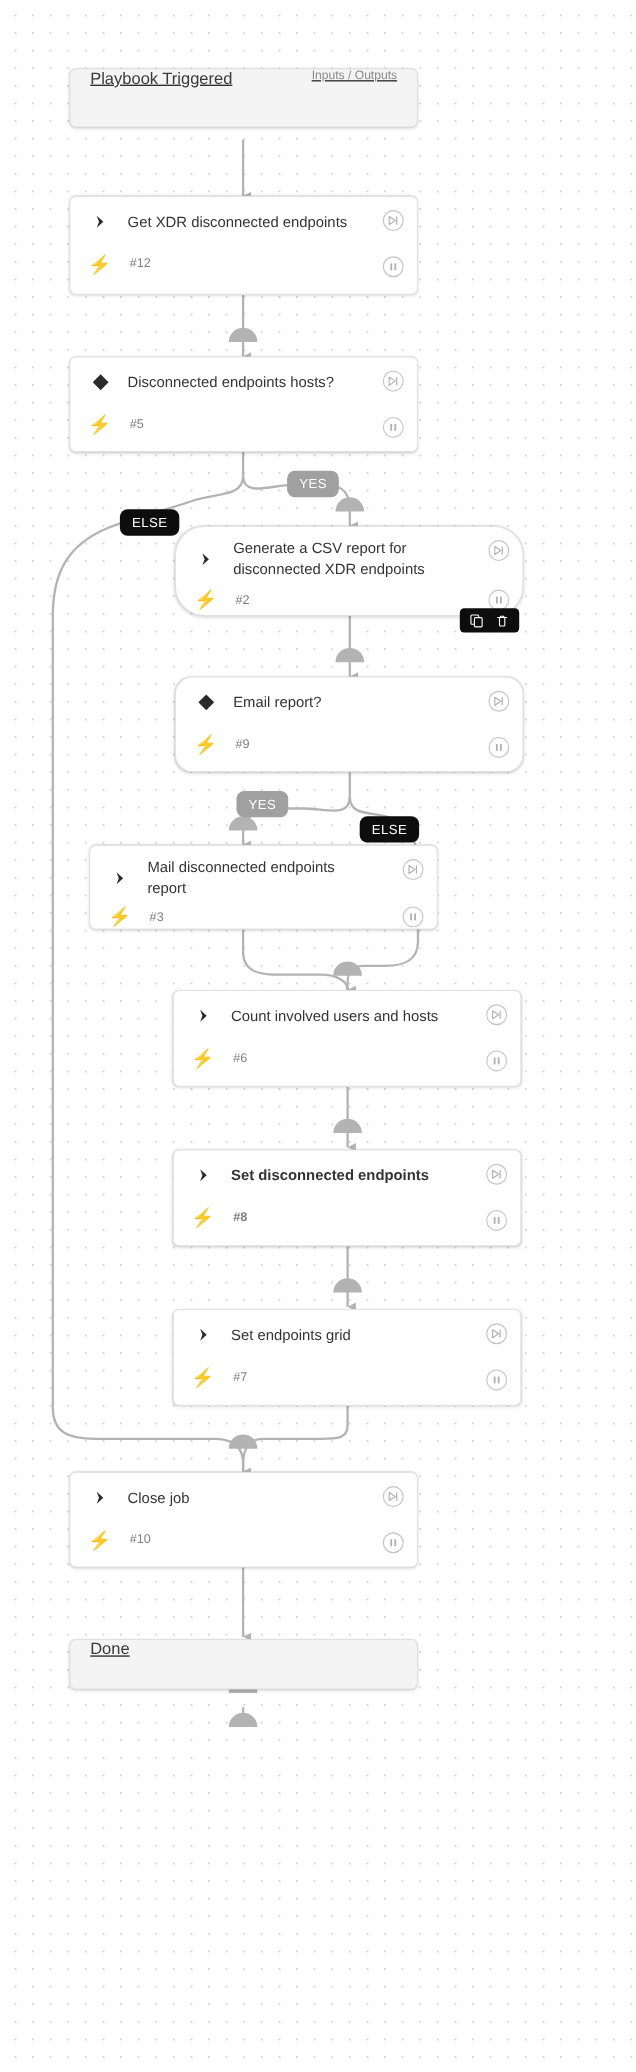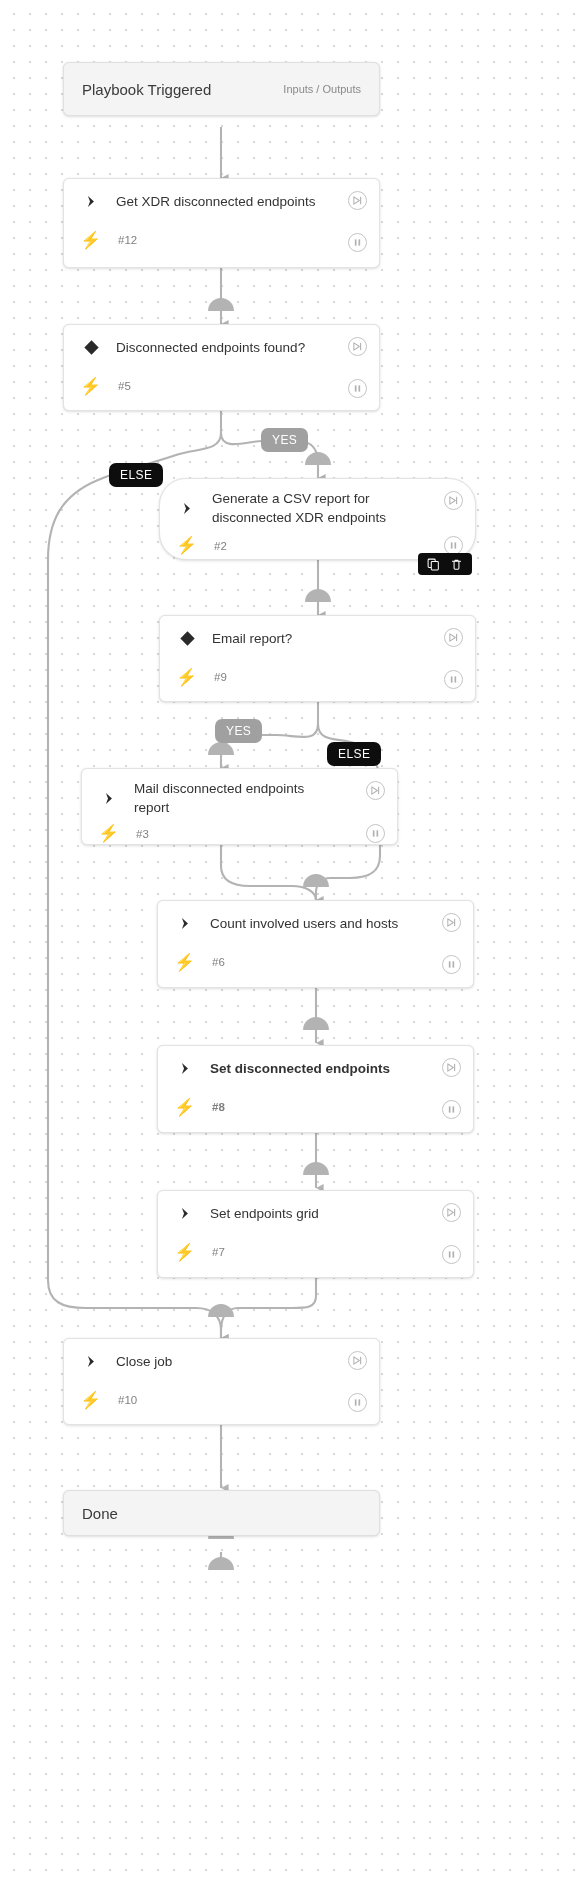--- a/index.html
+++ b/index.html
@@ -35,23 +35,24 @@
     background: #ffffff;
     border: 1px solid #e3e3e3;
     border-radius: 6px;
     box-shadow: 0 1px 3px rgba(0,0,0,0.13), 0 0 1px rgba(0,0,0,0.08);
     z-index: 5;
   }
   .node.terminal {
     background: #f4f4f4;
     border: 1px solid #e0e0e0;
     display: flex;
-    align-items: center;
+    align-items: flex-start;
     justify-content: space-between;
     padding: 0 18px;
+    text-decoration: underline;
   }
   .terminal-title {
     font-size: 15px;
     color: #3a3a3a;
   }
   .terminal-sub {
     font-size: 11px;
     color: #8a8a8a;
   }
 
@@ -247,21 +248,21 @@
     </div>
   </div>
 
   <div class="node" style="left:63px; top:324px; width:317px; height:87px;">
     <div class="node-top">
       <span class="type-icon">
         <svg width="17" height="17" viewBox="0 0 18 18">
             <path d="M9 1.4 L16.6 9 L9 16.6 L1.4 9 Z" fill="#2a2a2a"></path>
           </svg>
       </span>
-      <span class="node-label">Disconnected endpoints found?</span>
+      <span class="node-label">Disconnected endpoints hosts?</span>
       <span class="ctrl play">
         <svg width="11" height="11" viewBox="0 0 12 12">
             <path d="M2 2 L8 6 L2 10 Z" fill="none" stroke="#b0b0b0" stroke-width="1.1" stroke-linejoin="round"></path>
             <rect x="8.8" y="2" width="1.2" height="8" fill="#b0b0b0"></rect>
           </svg>
       </span>
     </div>
     <div class="node-bottom">
       <span class="bolt">⚡</span>
       <span class="node-num">#5</span>
@@ -311,21 +312,21 @@
         <rect x="4.6" y="3.8" width="7.6" height="9" rx="1" fill="#0d0d0d" stroke="#ffffff" stroke-width="1.1"></rect>
       </svg>
     </span>
     <span>
       <svg width="13" height="13" viewBox="0 0 14 14">
         <path d="M2.6 3.6 h8.8 M4.4 3.6 v7.4 a1 1 0 0 0 1 1 h3.2 a1 1 0 0 0 1 -1 v-7.4 M5.4 3.6 v-1.2 h3.2 v1.2" fill="none" stroke="#ffffff" stroke-width="1.1" stroke-linecap="round" stroke-linejoin="round"></path>
       </svg>
     </span>
   </div>
 
-  <div class="node" style="left:159px; top:615px; width:317px; height:87px;">
+  <div class="node" style="left:159px; top:615px; width:317px; height:87px;border-radius:16px;">
     <div class="node-top">
       <span class="type-icon">
         <svg width="17" height="17" viewBox="0 0 18 18">
             <path d="M9 1.4 L16.6 9 L9 16.6 L1.4 9 Z" fill="#2a2a2a"></path>
           </svg>
       </span>
       <span class="node-label">Email report?</span>
       <span class="ctrl play">
         <svg width="11" height="11" viewBox="0 0 12 12">
             <path d="M2 2 L8 6 L2 10 Z" fill="none" stroke="#b0b0b0" stroke-width="1.1" stroke-linejoin="round"></path>

